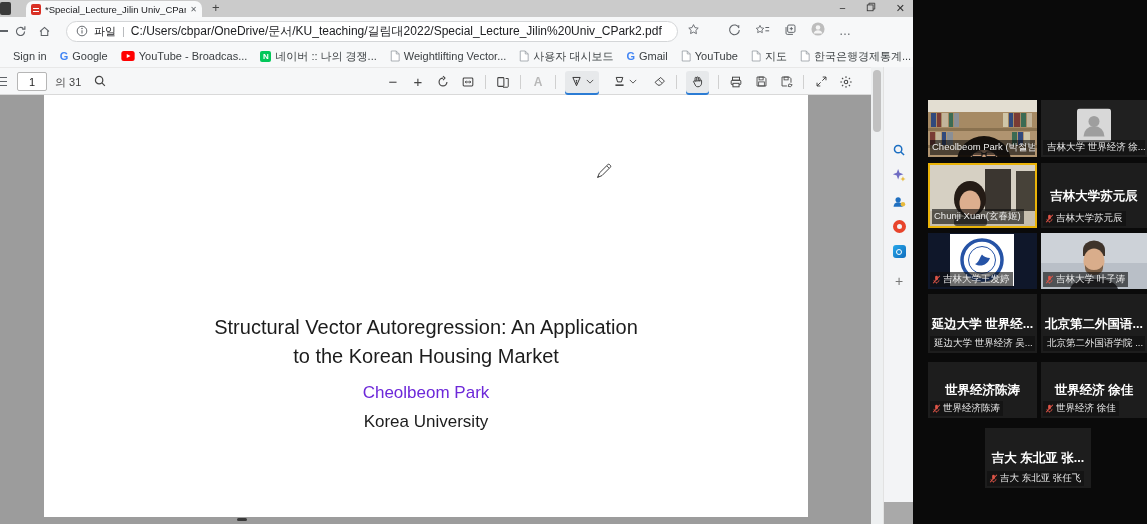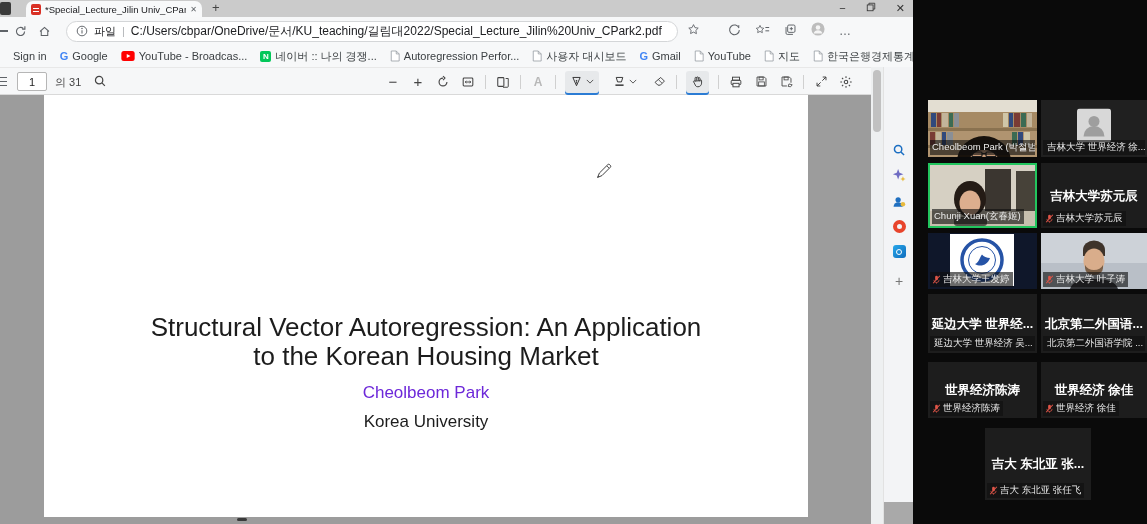--- a/index.html
+++ b/index.html
@@ -47,42 +47,42 @@
   .tbtn { display:flex; align-items:center; justify-content:center; min-width:16px; height:22px; }
   .tbtn.txt { font-size:15px; color:#444; }
   .tbtn.disabled { color:#b8b8b8; font-size:12px; font-weight:bold; }
   .tool { display:flex; align-items:center; gap:3px; padding:2px 5px; border-radius:3px; height:22px; }
   .tool.active { background:#e7e9eb; box-shadow:0 2px 0 #2b7cd4; }
   .sep { width:1px; height:14px; background:#d0d0d0; }
 
   
   #pdfarea { position:absolute; left:0; top:95px; width:871px; height:429px; background:#9c9c9c; }
   .page { position:absolute; left:44px; top:0; width:764px; height:422px; background:#fff; }
-  .slide-title { position:absolute; top:218px; left:0; right:0; text-align:center; font-size:26px; line-height:29px; color:#1c1c1c; }
+  .slide-title { position:absolute; top:218px; left:0; right:0; text-align:center; font-size:20px; line-height:29px; color:#1c1c1c; }
   .slide-author { position:absolute; top:288px; left:0; right:0; text-align:center; font-size:17px; color:#6d28d9; }
   .slide-affil { position:absolute; top:317px; left:0; right:0; text-align:center; font-size:17px; color:#1c1c1c; }
   .pencil { position:absolute; left:551px; top:68px; }
   .ann-dot { position:absolute; left:237px; top:423px; width:10px; height:3px; background:#3a3a3a; border-radius:2px; }
 
   #pdfscroll { position:absolute; left:871px; top:67px; width:12px; height:457px; background:#eef0f1; }
   .thumb { position:absolute; left:2px; top:3px; width:8px; height:62px; background:#c1c1c1; border-radius:4px; }
 
   
   #sidebar { position:absolute; left:883px; top:67px; width:30px; height:457px; background:#f3f4f6; border-left:1px solid #e2e2e2; }
   .sbi { position:absolute; left:0; width:30px; display:flex; justify-content:center; }
   .officering { width:13px; height:13px; border:4px solid #e8442c; border-radius:50%; }
   .outlook { width:13px; height:13px; background:linear-gradient(135deg,#28a8ea,#0f6cbd); border-radius:3px; display:flex; align-items:center; justify-content:center; }
   .outlook i { display:block; width:6px; height:6px; border:1.5px solid #fff; border-radius:50%; }
   .sbplus { font-size:14px; color:#777; }
   .sb-corner { position:absolute; left:0; bottom:0; width:30px; height:22px; background:#a9a9a9; }
 
   
   #meeting { position:absolute; left:913px; top:0; width:234px; height:524px; background:#0a0a0a; }
   .tile { position:absolute; background:#1d1d1d; overflow:hidden; }
-  .tile.activeb { border:2px solid #22c55e; }
+  .tile.activeb { border:2px solid #eab308; }
   .cname { position:absolute; left:0; right:0; top:50%; transform:translateY(-50%); text-align:center; color:#fff; font-size:12.5px; font-weight:bold; white-space:nowrap; overflow:hidden; }
   .plabel { position:absolute; left:2px; bottom:2px; display:flex; align-items:center; gap:2px; background:rgba(15,15,15,.62); color:#ececec; font-size:9.5px; padding:1px 3px 1px 2px; white-space:nowrap; max-width:calc(100% - 4px); overflow:hidden; }
   .logobox { position:absolute; left:22px; top:1px; width:64px; height:52px; background:#fff; display:flex; align-items:center; justify-content:center; }
   .avbox { position:absolute; left:50%; top:50%; transform:translate(-50%,-54%); }
 </style>
 </head>
 <body>
 
 <div id="screen">
 
@@ -174,21 +174,21 @@
       </div>
     <div class="bm">
         <span class="nbox">N</span>
         <span>네이버 :: 나의 경쟁...</span>
       </div>
     <div class="bm">
         <svg viewBox="0 0 12 14" width="10" height="12">
           <path d="M1.5 1h6L11 4.5V13H1.5z" fill="#fff" stroke="#9aa0a6" stroke-width="1"></path>
           <path d="M7.5 1v3.5H11" fill="none" stroke="#9aa0a6" stroke-width="1"></path>
         </svg>
-        <span>Autoregression Perfor...</span>
+        <span>Weightlifting Vector...</span>
       </div>
     <div class="bm">
         <svg viewBox="0 0 12 14" width="10" height="12">
           <path d="M1.5 1h6L11 4.5V13H1.5z" fill="#fff" stroke="#9aa0a6" stroke-width="1"></path>
           <path d="M7.5 1v3.5H11" fill="none" stroke="#9aa0a6" stroke-width="1"></path>
         </svg>
         <span>사용자 대시보드</span>
       </div>
     <div class="bm">
         <span class="gletter">G</span>
@@ -557,21 +557,21 @@
         <svg viewBox="0 0 12 12" width="9" height="9">
             <rect x="4.2" y="1" width="3.6" height="6" rx="1.8" fill="#e05548"></rect>
             <path d="M2.5 6.5a3.5 3.5 0 0 0 7 0" fill="none" stroke="#e05548" stroke-width="1"></path>
             <line x1="6" y1="10" x2="6" y2="11.5" stroke="#e05548" stroke-width="1"></line>
             <line x1="1.5" y1="11" x2="10.5" y2="1" stroke="#e05548" stroke-width="1.4"></line>
           </svg>
         <span>世界经济 徐佳</span>
       </div>
     </div>
 
-    <div class="tile" style="left:72px;top:428px;width:106px;height:72px;">
+    <div class="tile" style="left:72px;top:428px;width:106px;height:60px;">
       <div class="cname">吉大 东北亚 张...</div>
       <div class="plabel">
         <svg viewBox="0 0 12 12" width="9" height="9">
             <rect x="4.2" y="1" width="3.6" height="6" rx="1.8" fill="#e05548"></rect>
             <path d="M2.5 6.5a3.5 3.5 0 0 0 7 0" fill="none" stroke="#e05548" stroke-width="1"></path>
             <line x1="6" y1="10" x2="6" y2="11.5" stroke="#e05548" stroke-width="1"></line>
             <line x1="1.5" y1="11" x2="10.5" y2="1" stroke="#e05548" stroke-width="1.4"></line>
           </svg>
         <span>吉大 东北亚 张任飞</span>
       </div>

